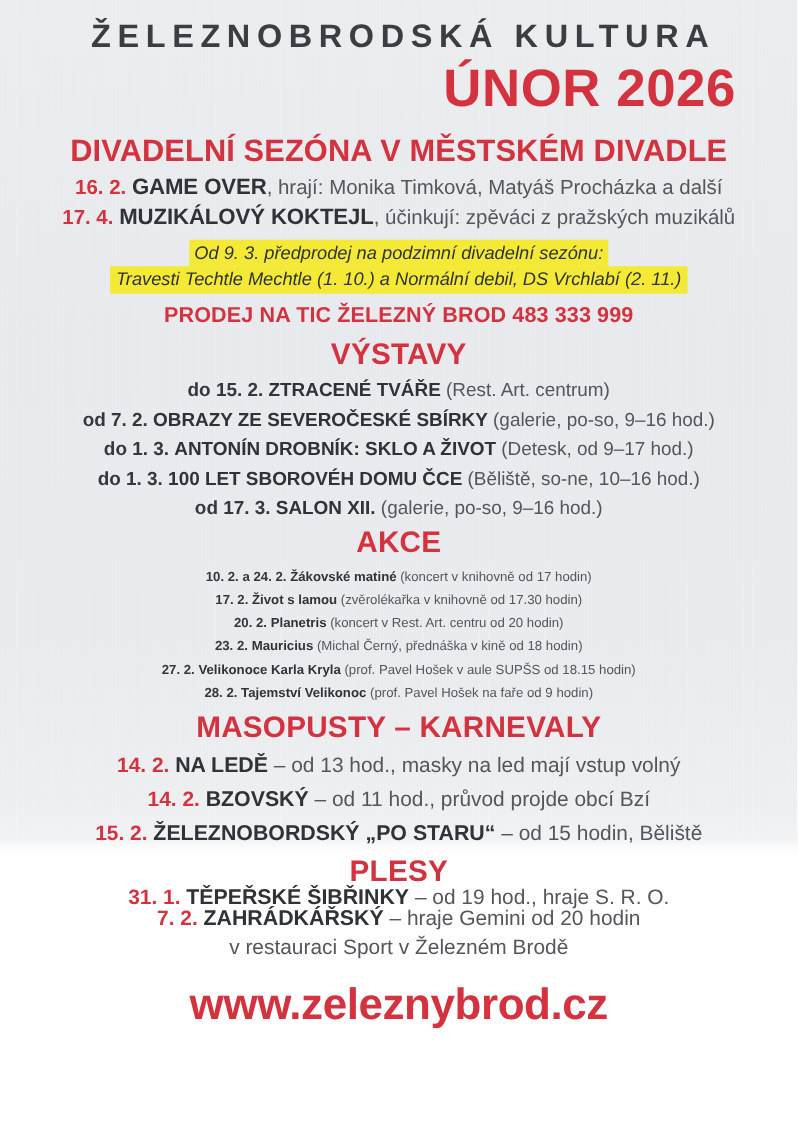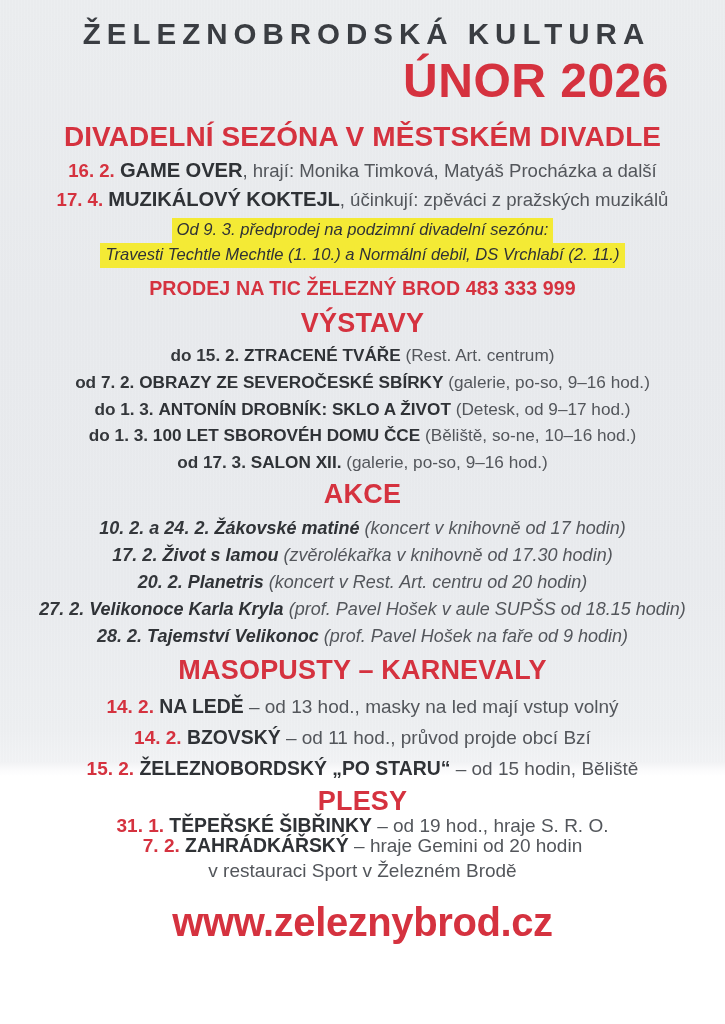--- a/index.html
+++ b/index.html
@@ -91,21 +91,21 @@
   .line .date        { font-weight: bold; }
   .line .date.red    { color: #d5323f; }
   .line .date.dark   { color: #34373b; }
   .line .title       { font-weight: bold; color: #2f3236; }
   .line .desc        { color: #53565b; font-weight: normal; }
 
   .theatre-line { font-size: 18.6px; margin-top: 8px; }
   .theatre-line .title { font-size: 20.2px; letter-spacing: -.1px; }
 
   .expo-line  { font-size: 17.2px; margin-top: 9.5px; }
-  .akce-line  { font-size: 18px; margin-top: 9.2px; font-style: italic; }
+  .akce-line  { font-size: 12px; margin-top: 9.2px; }
   .maso-line  { font-size: 19px;   margin-top: 11.5px; }
   .maso-line .title { font-size: 19.4px; }
   .ples-line  { font-size: 19px;   margin-top: 0; }
   .ples-line .title { font-size: 19.4px; }
   .ples-cont  { font-size: 19px;   margin-top: 6px; color: #53565b; }
 
   
   .presale { margin-top: 9px; font-style: italic; }
   .presale .hl {
     display: inline-block;
@@ -202,20 +202,25 @@
       <span class="date dark">17. 2.</span>
       <span class="title">Život s lamou</span>
       <span class="desc">(zvěrolékařka v knihovně od 17.30 hodin)</span>
     </div>
     <div class="line akce-line">
       <span class="date dark">20. 2.</span>
       <span class="title">Planetris</span>
       <span class="desc">(koncert v Rest. Art. centru od 20 hodin)</span>
     </div>
     <div class="line akce-line">
+      <span class="date dark">23. 2.</span>
+      <span class="title">Mauricius</span>
+      <span class="desc">(Michal Černý, přednáška v kině od 18 hodin)</span>
+    </div>
+    <div class="line akce-line">
       <span class="date dark">27. 2.</span>
       <span class="title">Velikonoce Karla Kryla</span>
       <span class="desc">(prof. Pavel Hošek v aule SUPŠS od 18.15 hodin)</span>
     </div>
     <div class="line akce-line">
       <span class="date dark">28. 2.</span>
       <span class="title">Tajemství Velikonoc</span>
       <span class="desc">(prof. Pavel Hošek na faře od 9 hodin)</span>
     </div>
 

